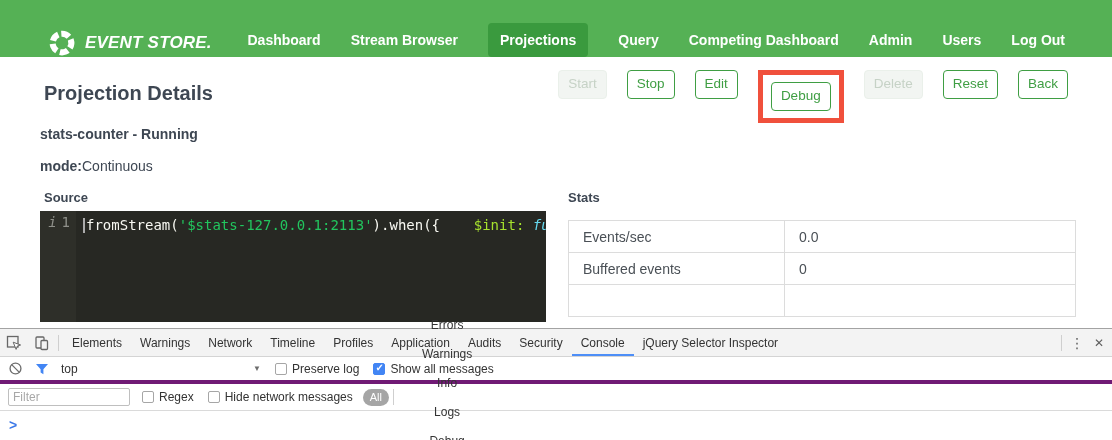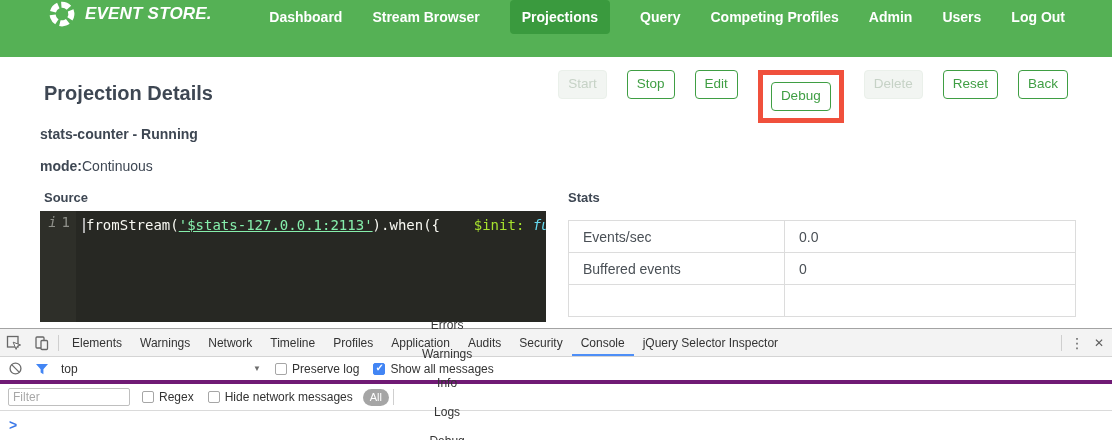--- a/index.html
+++ b/index.html
@@ -1,21 +1,21 @@
 <!DOCTYPE html>
 <html><head>
 <meta charset="utf-8">
 <style>
   * { box-sizing: border-box; margin: 0; padding: 0; }
   body { font-family: "Liberation Sans", sans-serif; background: #fff; }
   .screen { position: relative; width: 1112px; height: 440px; overflow: hidden; background: #fff; }
 
   
   .navbar { position: absolute; top: 0; left: 0; width: 1112px; height: 57px;
-            background: #55b155; display: flex; align-items: flex-start; padding: 0 47px 0 48px; }
+            background: #55b155; display: flex; align-items: flex-end; padding: 0 47px 0 48px; }
   .brand { display: flex; align-items: center; gap: 9px; cursor: pointer; }
   .brand-text { color: #fff; font-size: 17px; font-weight: 700; font-style: italic; letter-spacing: 0.2px; }
   .nav { margin-left: auto; display: flex; align-items: center; gap: 30px; }
   .nav-item { color: #fff; font-size: 14px; font-weight: 700; text-decoration: none; cursor: pointer; white-space: nowrap; }
   .nav-item.active { background: #3a9a3e; border-radius: 4px; padding: 9px 12px; }
 
   
   .page-title { position: absolute; left: 44px; top: 82px; font-size: 20px; font-weight: 700; color: #3e4753; }
   .btn-row { position: absolute; right: 44px; top: 70px; height: 48px; display: flex; align-items: flex-start; gap: 20px; }
   .btn { font-family: "Liberation Sans", sans-serif; font-size: 13.5px; color: #3f9e43; background: #fff;
@@ -32,21 +32,21 @@
 
   
   .editor { position: absolute; left: 40px; top: 211px; width: 506px; height: 111px;
             background: #272823; display: flex; overflow: hidden; cursor: text; }
   .gutter { width: 36px; background: #2e2f29; color: #8f908a; font-family: "DejaVu Sans Mono", monospace;
             font-size: 14px; display: flex; justify-content: flex-end; gap: 5px; padding: 3px 6px 0 0; height: 100%; }
   .gutter .ginfo { font-style: italic; }
   .codeline { flex: 1; font-family: "DejaVu Sans Mono", monospace; font-size: 14px; line-height: 22px;
               padding: 3px 0 0 7px; white-space: pre; overflow: hidden; color: #f8f8f2; }
   .cursor { display: inline-block; width: 2px; height: 15px; background: #ababab; vertical-align: text-bottom; margin-right: 1px; }
-  .tok-str { color: #86efac; text-decoration: underline; } .tok-kw { color: #a6e22e; } .tok-fn { color: #66d9ef; font-style: italic; }
+  .tok-str { color: #22c55e; } .tok-kw { color: #a6e22e; } .tok-fn { color: #66d9ef; font-style: italic; }
 
   
   .stats-wrap { position: absolute; left: 568px; top: 220px; width: 508px; height: 102px; overflow: hidden; }
   .stats-table { width: 508px; border-collapse: collapse; font-size: 14px; color: #4a5056; background: #fff; }
   .stats-table td { border: 1px solid #dcdcdc; height: 32px; padding: 0 0 0 14px; }
   .stats-table td.k { width: 216px; }
 
   
   .devtools { position: absolute; left: 0; top: 328px; width: 1112px; height: 118px;
               border-top: 1px solid #a3a3a3; background: #86efac; font-size: 12px; color: #333; }
@@ -94,21 +94,21 @@
           <circle cx="15" cy="15" r="10" fill="none" stroke="#ffffff" stroke-width="6.5" stroke-dasharray="9.0 3.4" transform="rotate(-20 15 15)"></circle>
         </svg>
       </span>
       <span class="brand-text">EVENT STORE.</span>
     </div>
     <nav class="nav">
       <a class="nav-item">Dashboard</a>
       <a class="nav-item">Stream Browser</a>
       <a class="nav-item active">Projections</a>
       <a class="nav-item">Query</a>
-      <a class="nav-item">Competing Profiles</a>
+      <a class="nav-item">Competing Dashboard</a>
       <a class="nav-item">Admin</a>
       <a class="nav-item">Users</a>
       <a class="nav-item">Log Out</a>
     </nav>
   </header>
 
   <h1 class="page-title">Projection Details</h1>
   <div class="btn-row">
     <button class="btn disabled">Start</button>
     <button class="btn">Stop</button>

